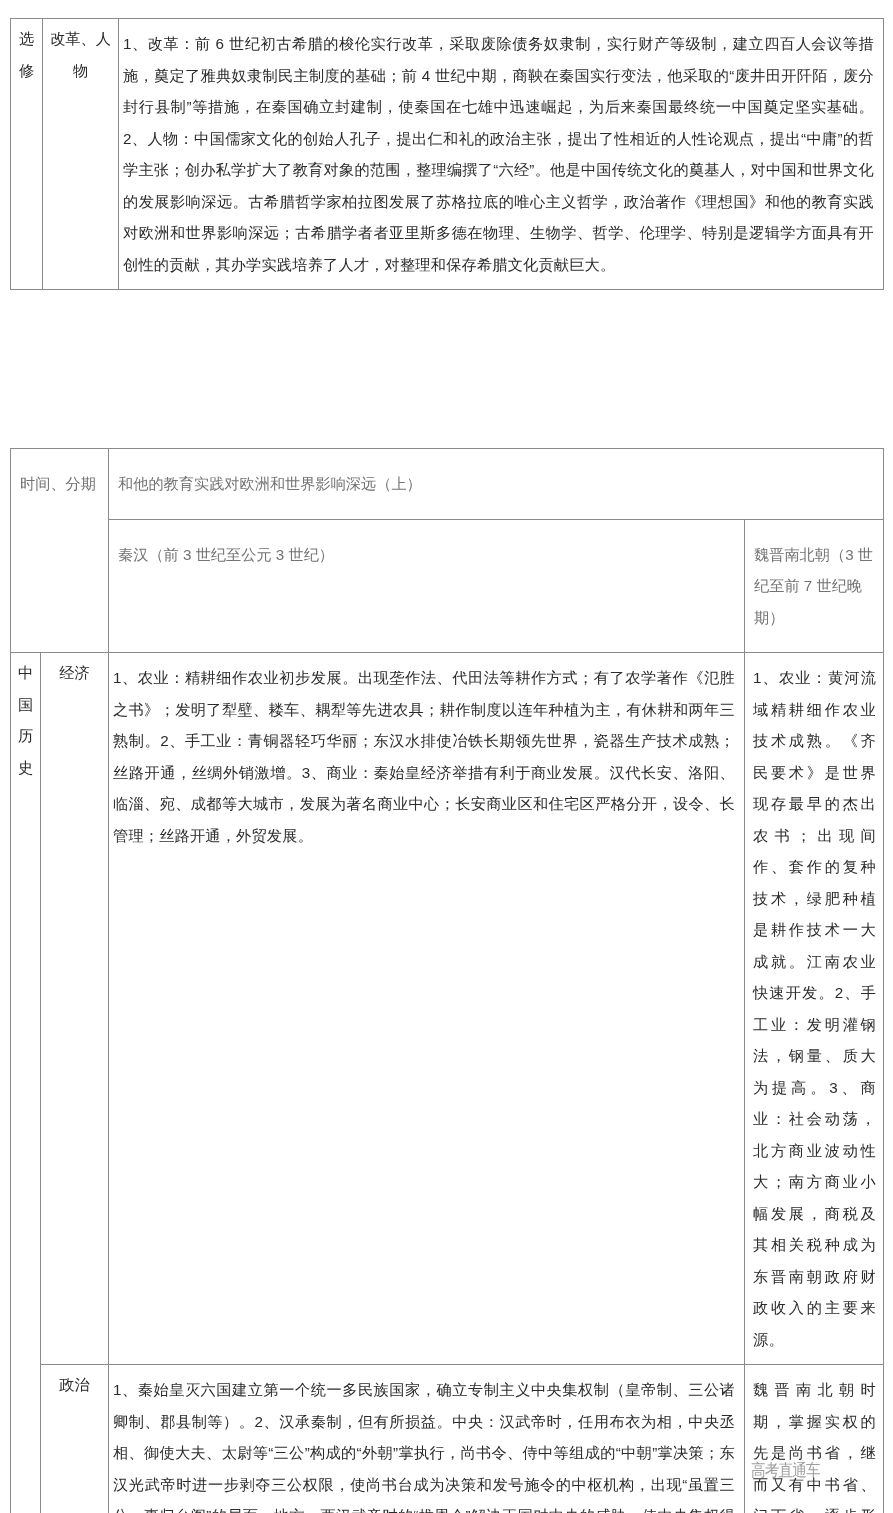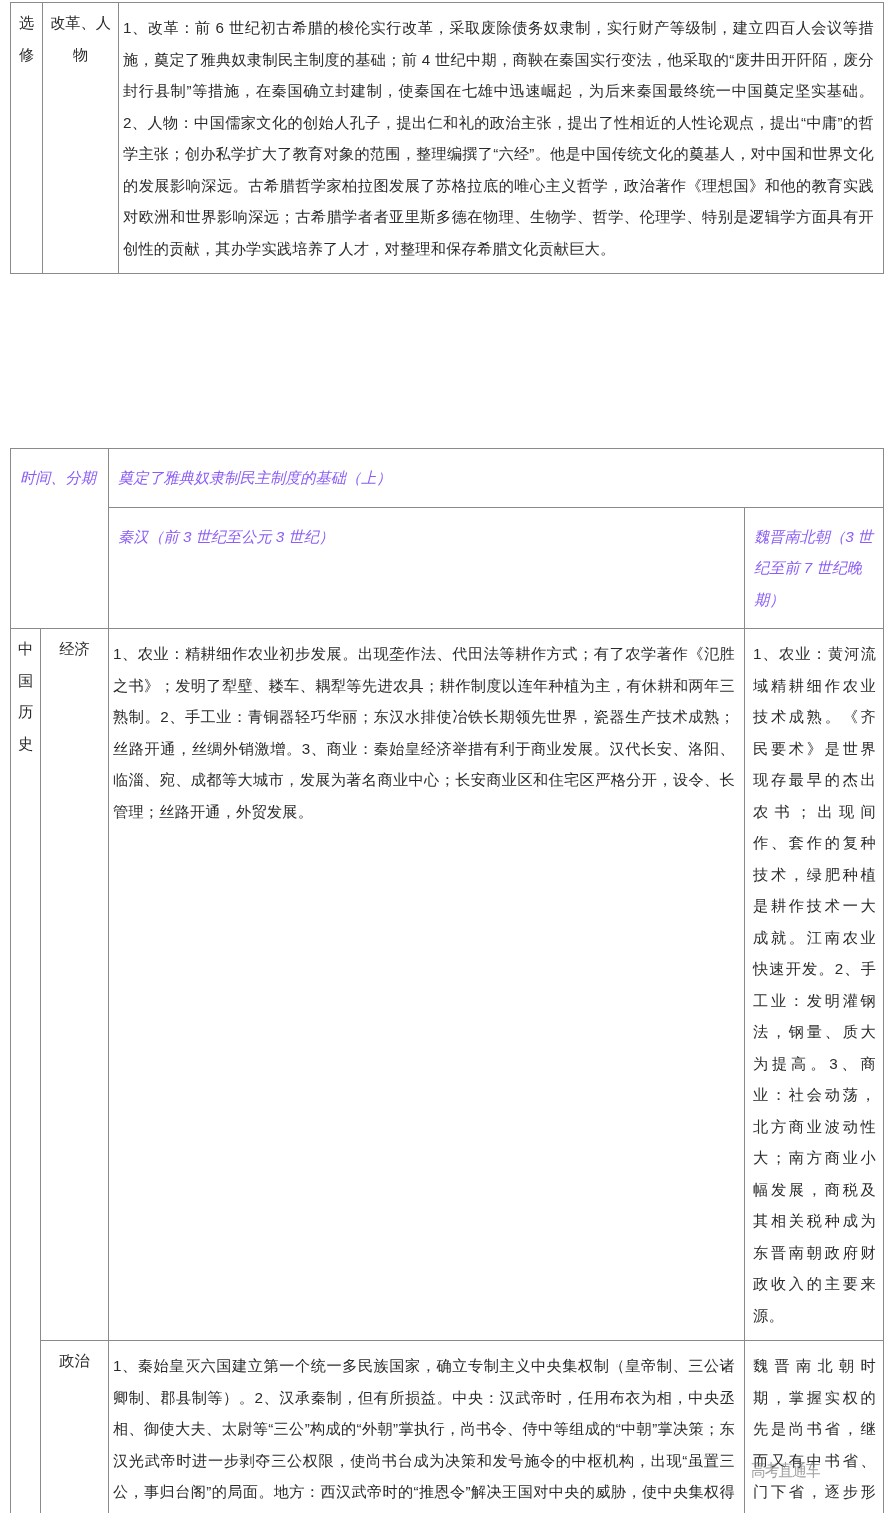--- a/index.html
+++ b/index.html
@@ -69,35 +69,34 @@
     line-height: 31.5px;
     text-align: center;
     vertical-align: middle;
     color: #2b2b2b;
     padding: 4px 3px;
     word-break: break-all;
   }
   .head-cell {
     font-size: 15.2px;
     line-height: 31.5px;
-    color: #8b5cf6;
-    padding: 13px 9px;
+    color: #737373;
+    padding: 19px 9px;
     vertical-align: middle;
     word-break: break-all;
-    font-style: italic;
   }
   .head-cell.left {
     text-align: left;
   }
 
   
   .table1-wrap {
     position: absolute;
     left: 10px;
-    top: 2px;
+    top: 18px;
     width: 873px;
   }
   .table1-wrap table.doc-table { width: 873px; }
 
   
   .table2-wrap {
     position: absolute;
     left: 10px;
     top: 448px;
     width: 873px;
@@ -148,21 +147,21 @@
         <col style="width:30px">
         <col style="width:68px">
         <col style="width:447px">
         <col style="width:189px">
         <col style="width:139px">
       </colgroup>
       <tbody>
 
         <tr>
           <td class="head-cell left" colspan="2" rowspan="2">时间、分期</td>
-          <td class="head-cell left" colspan="3">奠定了雅典奴隶制民主制度的基础（上）</td>
+          <td class="head-cell left" colspan="3">和他的教育实践对欧洲和世界影响深远（上）</td>
         </tr>
 
         <tr>
           <td class="head-cell left" colspan="2">秦汉（前 3 世纪至公元 3 世纪）</td>
           <td class="head-cell left">魏晋南北朝（3 世纪至前 7 世纪晚期）</td>
         </tr>
 
         <tr>
           <td class="vlabel vlabel-mid" rowspan="3">中国历史</td>
           <td class="label-cell">经济</td>

